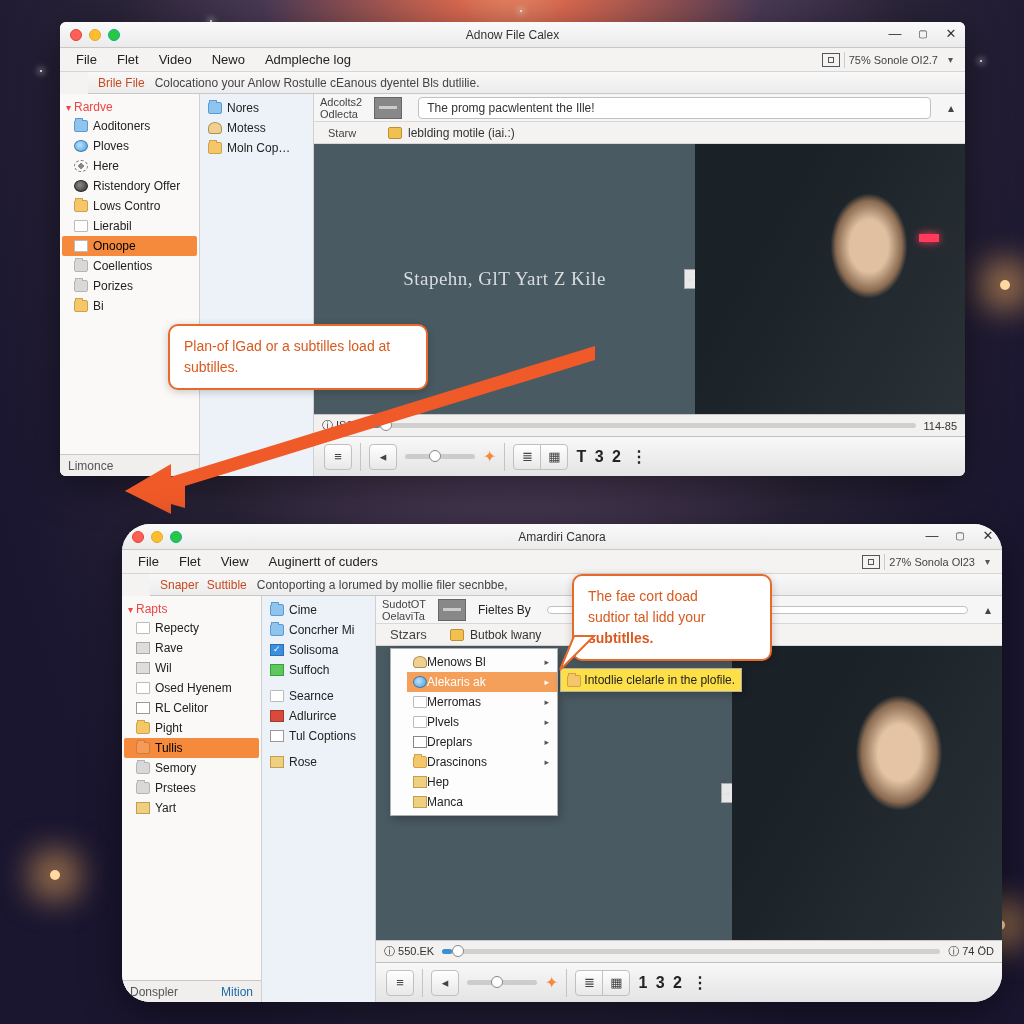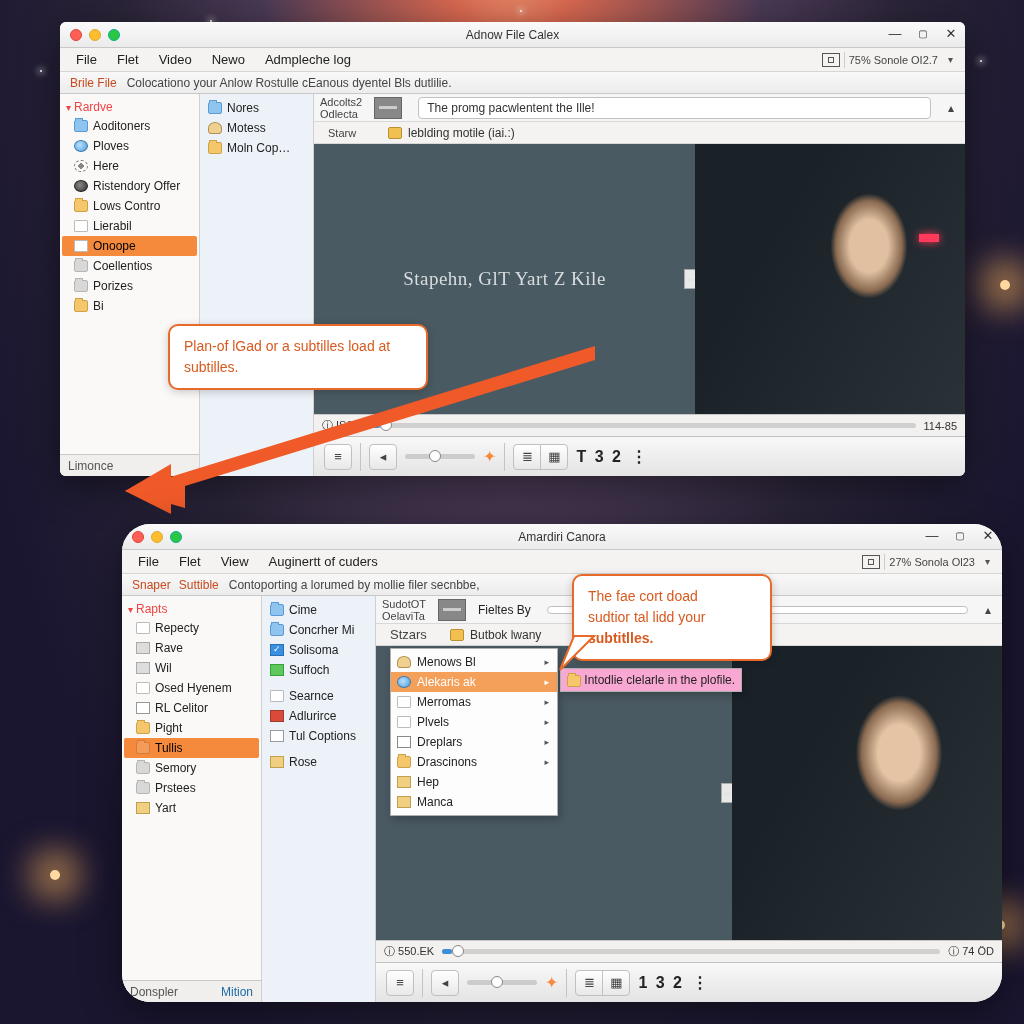--- a/index.html
+++ b/index.html
@@ -42,21 +42,21 @@
   .winbtn { width:28px; height:20px; text-align:center; font-size:13px; line-height:18px; color:#333; cursor:pointer; }
   .winbtn.box { font-size:10px; }
 
   .menubar { display:flex; align-items:center; height:24px; background:#f4f3f2; border-bottom:1px solid #d6d6d6; padding:0 6px; }
   .menubar .mitem { padding:3px 10px; font-size:13px; cursor:pointer; }
   .cam { margin-left:auto; width:18px; height:14px; border:1px solid #555; margin-right:4px; position:relative; }
   .cam::after{content:"";position:absolute;width:4px;height:4px;border:1px solid #555;left:5px;top:3px;}
   .batt { font-size:11px; color:#444; padding:2px 4px; border-left:1px solid #ccc; }
   .chev { font-size:10px; color:#555; padding:0 6px; }
 
-  .toolbar2 { display:flex; align-items:center; height:22px; background:linear-gradient(#f8f8f8,#ececec); border-bottom:1px solid #c8c8c8; padding:0 6px; }
+  .toolbar2 { display:flex; align-items:center; height:22px; background:linear-gradient(#f8f8f8,#ececec); border-bottom:1px solid #c8c8c8; padding:0 6px;margin-left:28px; }
   .toolbar2 .tb { font-size:12px; padding:0 4px; cursor:pointer; }
   .toolbar2 .tb.red { color:#c74a1f; font-weight:500; }
   .toolbar2 .desc { font-size:12px; color:#444; margin-left:6px; }
 
   .body { flex:1; display:flex; min-height:0; }
   .sidebar { width:140px; background:#faf9f8; border-right:1px solid #d0d0d0; display:flex; flex-direction:column; }
   .tree { flex:1; overflow:hidden; padding:4px 0; }
   .treehead { display:flex; align-items:center; font-size:12px; font-weight:400; color:#ef4444; padding:2px 6px; cursor:pointer; }
   .treehead::before { content:"▾"; font-size:10px; margin-right:3px; }
   .titem { display:flex; align-items:center; gap:5px; padding:3px 4px 3px 14px; font-size:12px; cursor:pointer; white-space:nowrap; overflow:hidden; }
@@ -117,25 +117,25 @@
   .cbtngroup .cbtn:last-child{border-radius:0 4px 4px 0;}
   .vol { width:70px; height:5px; background:#ccc; border-radius:3px; position:relative; }
   .vol .vthumb{position:absolute; top:-4px; left:24px; width:12px;height:12px;background:#fff;border:1px solid #888;border-radius:50%;}
   .puff{color:#f58a3c;font-size:16px;}
   .counter{font-size:16px;font-weight:bold;letter-spacing:2px;color:#222;}
   .dots{font-size:16px;font-weight:bold;}
 
   .callout { position:absolute; background:#fff; border:2px solid #e86a2a; border-radius:10px; padding:10px 14px; font-size:14px; line-height:21px; color:#d85a1f; box-shadow:0 2px 8px rgba(0,0,0,0.2); }
   
   .ctxmenu { position:absolute; background:#fdfdfd; border:1px solid #b0b0b0; box-shadow:2px 3px 8px rgba(0,0,0,0.25); padding:3px 0; }
-  .ctxitem { display:flex; align-items:center; gap:6px; padding:3px 8px 3px 6px; font-size:12px; cursor:pointer; white-space:nowrap; }
+  .ctxitem { display:flex; align-items:center; padding:3px 8px 3px 6px; font-size:12px; cursor:pointer; white-space:nowrap;margin-left:16px; }
   .ctxitem.sel { background:#f5a05a; color:#fff; }
   .ctxarrow { margin-left:auto; font-size:9px; color:#555; }
   .ctxitem.sel .ctxarrow{color:#fff;}
-  .submenu { position:absolute; background:#f9a8d4; border:1px solid #b0b0b0; box-shadow:2px 3px 8px rgba(0,0,0,0.25); padding:4px 6px; font-size:12px; white-space:nowrap; }
+  .submenu { position:absolute; background:#fde047; border:1px solid #b0b0b0; box-shadow:2px 3px 8px rgba(0,0,0,0.25); padding:4px 6px; font-size:12px; white-space:nowrap; }
 </style>
 </head>
 <body>
 
 <span class="sparkle" style="left:40px;top:70px"></span>
 <span class="sparkle" style="left:210px;top:20px"></span>
 <span class="sparkle" style="left:520px;top:10px"></span>
 <span class="sparkle" style="left:980px;top:60px"></span>
 <span class="glow" style="left:1000px;top:280px"></span>
 <span class="glow" style="left:50px;top:870px"></span>

